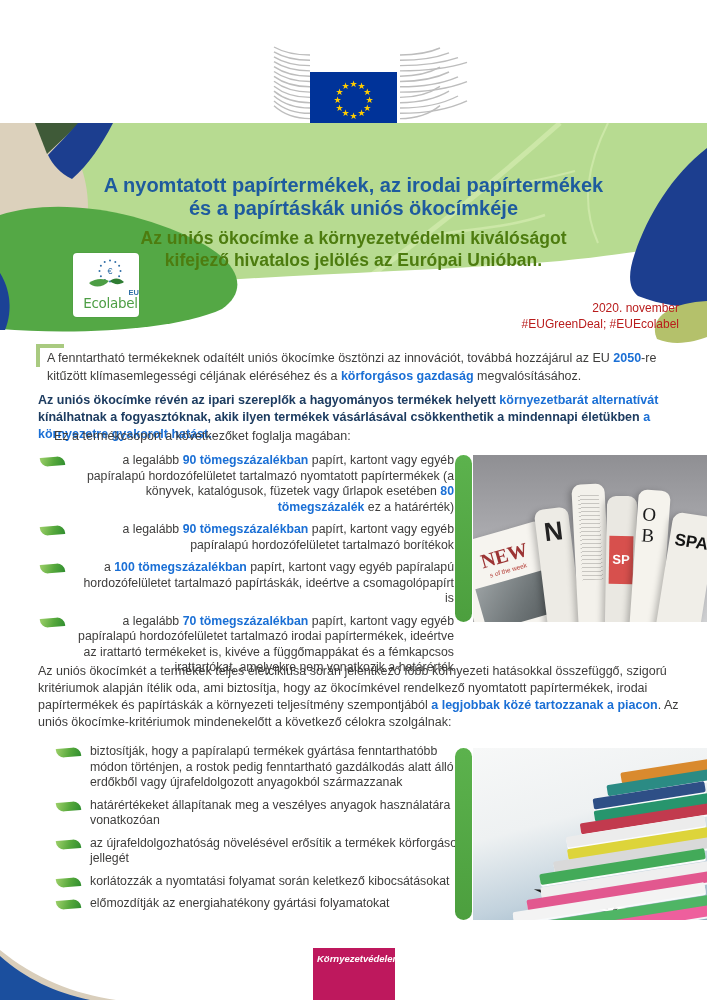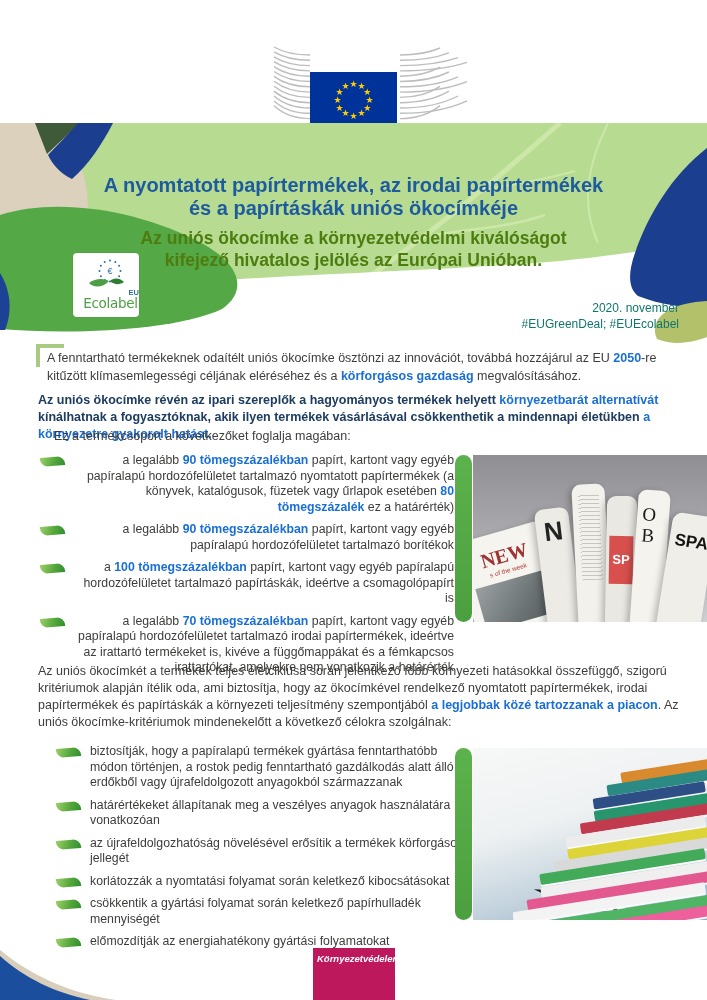--- a/index.html
+++ b/index.html
@@ -18,21 +18,21 @@
   #band-svg{position:absolute;left:0;top:0;width:707px;height:222px;}
   #band-title{position:absolute;left:0;top:51px;width:707px;text-align:center;
               font-size:20px;font-weight:bold;color:#1e5b9e;line-height:23px;}
   #band-sub{position:absolute;left:0;top:104px;width:707px;text-align:center;
             font-size:17.5px;font-weight:bold;color:#4d7c0f;line-height:22px;}
   #ecolabel-box{position:absolute;left:73px;top:130px;width:66px;height:64px;background:#fff;
                 border-radius:4px;text-align:center;box-shadow:0 0 0 1px rgba(0,0,0,0.04);}
   #ecolabel-box .eu-txt{font-size:7.5px;font-weight:bold;color:#2f6ea6;text-align:right;margin:-4px 0 0 13px;}
   #ecolabel-box .eco-txt{font-size:13.5px;color:#4d9e45;letter-spacing:-0.3px;text-align:center;margin:-2px 0 0 9px;
                          font-family:"DejaVu Sans",sans-serif;}
-  #date-block{position:absolute;right:28px;top:300px;text-align:right;font-size:12px;line-height:16px;color:#0f766e;}
+  #date-block{position:absolute;right:28px;top:300px;text-align:right;font-size:12px;line-height:16px;color:#b91c1c;}
   
   .hl{color:#1a6fd5;font-weight:bold;}
   #p1-bracket{position:absolute;left:36px;top:344px;width:24px;height:19px;
               border-top:4px solid #a9ca80;border-left:4px solid #a9ca80;}
   #p1{position:absolute;left:47px;top:349px;width:630px;font-size:12.5px;line-height:18px;}
   #p2{position:absolute;left:38px;top:392px;width:642px;font-size:12.5px;line-height:17px;
       font-weight:bold;color:#1d3c60;}
   #list-intro{position:absolute;left:54px;top:429px;width:600px;font-size:12.5px;}
   ul.leaf-list{position:absolute;margin:0;padding:0;list-style:none;}
   #product-list{left:40px;top:453px;width:414px;text-align:right;}
@@ -257,24 +257,20 @@
       <li>
         <span class="leaf"></span>
         <span class="li-text"><span>az újrafeldolgozhatóság növelésével erősítik a termékek körforgásos jellegét</span></span>
       </li>
       <li>
         <span class="leaf"></span>
         <span class="li-text"><span>korlátozzák a nyomtatási folyamat során keletkező kibocsátásokat</span></span>
       </li>
       <li>
         <span class="leaf"></span>
-        <span class="li-text"><span>csökkentik a gyártási folyamat során keletkező papírhulladék mennyiségét</span></span>
-      </li>
-      <li>
-        <span class="leaf"></span>
         <span class="li-text"><span>előmozdítják az energiahatékony gyártási folyamatokat</span></span>
       </li>
     </ul>
 
   <div id="img-stack" class="img-block">
     <div class="green-bar"></div>
     <div id="stack-photo" class="photo">
       <div class="pen"></div>
     <div class="strip" style="background: rgb(217, 138, 46); top: 10px; right: -8px; width: 95px;"></div>
         <div class="strip" style="background: rgb(43, 139, 132); top: 21.3px; right: -3px; width: 104px;"></div>

